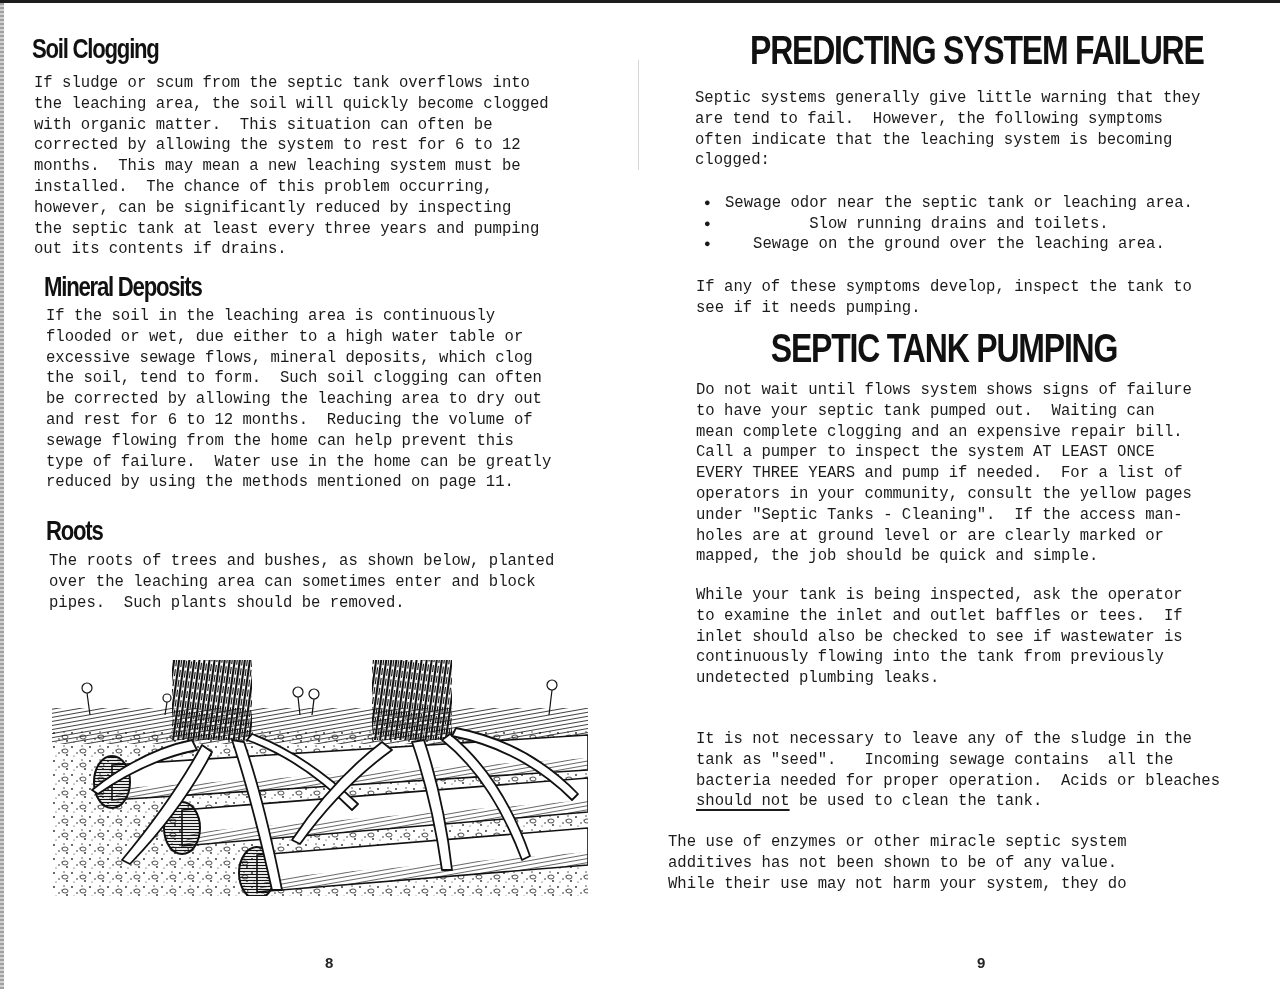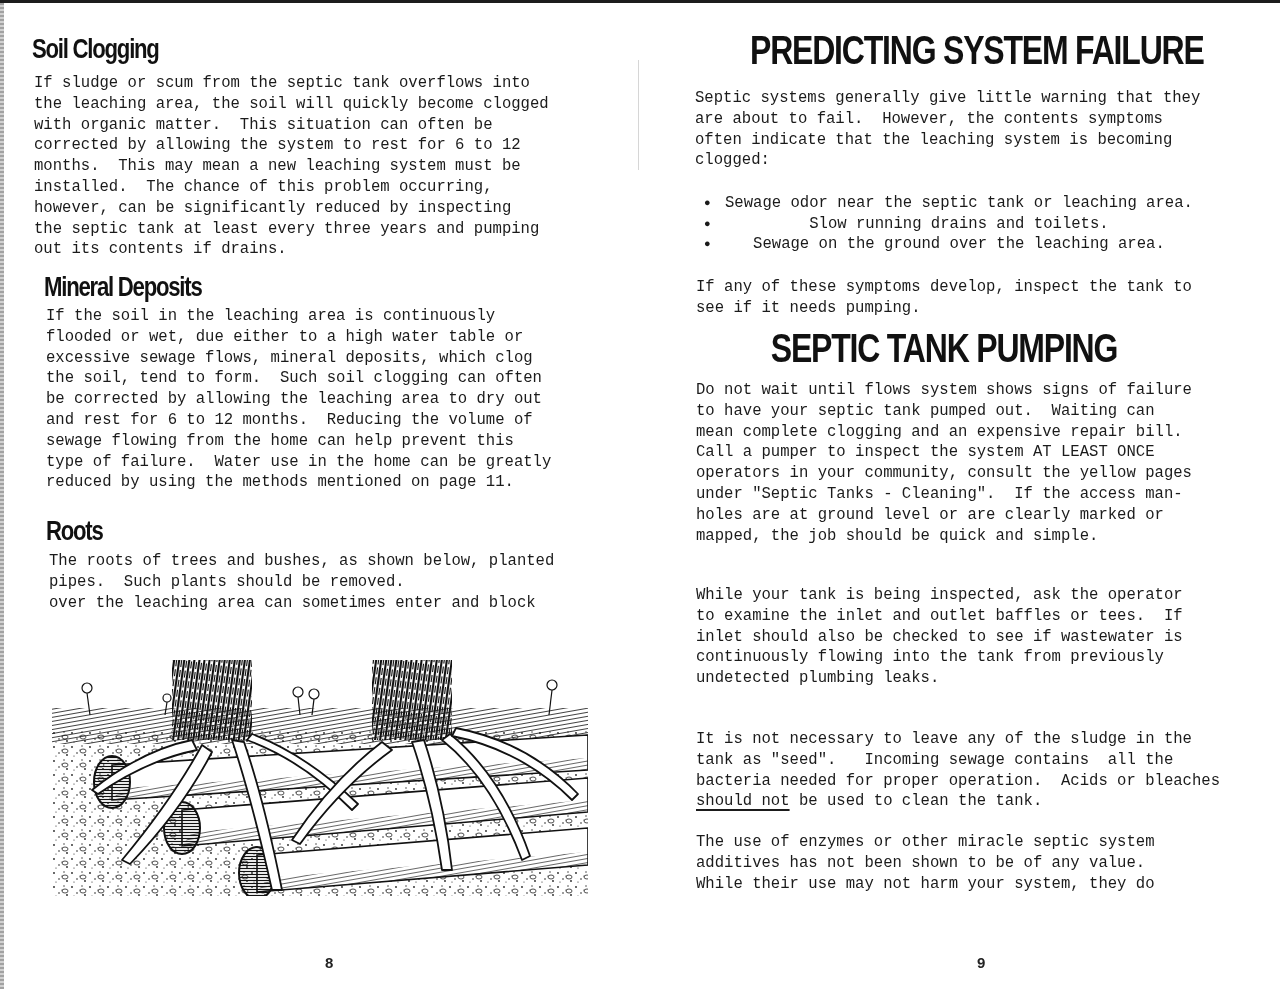--- a/index.html
+++ b/index.html
@@ -60,22 +60,22 @@
     <p class="para">be corrected by allowing the leaching area to dry out</p>
     <p class="para">and rest for 6 to 12 months.  Reducing the volume of</p>
     <p class="para">sewage flowing from the home can help prevent this</p>
     <p class="para">type of failure.  Water use in the home can be greatly</p>
     <p class="para">reduced by using the methods mentioned on page 11.</p>
   </div>
 
   <h2 class="sec-title abs" style="left:46px; top:516px;">Roots</h2>
   <div class="abs" style="left:49px; top:551px;">
     <p class="para">The roots of trees and bushes, as shown below, planted</p>
+    <p class="para">over the leaching area can sometimes enter and block</p>
     <p class="para">pipes.  Such plants should be removed.</p>
-    <p class="para">over the leaching area can sometimes enter and block</p>
   </div>
 
   <svg class="illus" viewBox="0 0 536 236">
     <defs>
       <pattern id="gravel" width="18" height="14" patternUnits="userSpaceOnUse">
         <rect width="18" height="14" fill="#fff"></rect>
         <circle cx="2" cy="3" r="0.9" fill="#222"></circle>
           <circle cx="7" cy="9" r="0.8" fill="#222"></circle>
         <circle cx="12" cy="2" r="0.7" fill="#222"></circle>
           <circle cx="15" cy="11" r="0.9" fill="#222"></circle>
@@ -146,21 +146,21 @@
 
   <div class="pagenum" style="left:325px; top:954px;">8</div>
 </div>
 
 <div>
   <div class="abs" style="left:694px; top:28px; width:560px;">
     <h1 class="big-title">PREDICTING SYSTEM FAILURE</h1>
   </div>
   <div class="abs" style="left:695px; top:88px;">
     <p class="para">Septic systems generally give little warning that they</p>
-    <p class="para">are about to fail.  However, the contents symptoms</p>
+    <p class="para">are tend to fail.  However, the following symptoms</p>
     <p class="para">often indicate that the leaching system is becoming</p>
     <p class="para">clogged:</p>
   </div>
   <ul class="bullets abs" style="left:695px; top:193px;">
     <li>Sewage odor near the septic tank or leaching area.</li>
     <li>Slow running drains and toilets.</li>
     <li>Sewage on the ground over the leaching area.</li>
   </ul>
   <div class="abs" style="left:696px; top:277px;">
     <p class="para">If any of these symptoms develop, inspect the tank to</p>
@@ -168,20 +168,21 @@
   </div>
 
   <div class="abs" style="left:694px; top:326px; width:500px;">
     <h1 class="big-title">SEPTIC TANK PUMPING</h1>
   </div>
   <div class="abs" style="left:696px; top:380px;">
     <p class="para">Do not wait until flows system shows signs of failure</p>
     <p class="para">to have your septic tank pumped out.  Waiting can</p>
     <p class="para">mean complete clogging and an expensive repair bill.</p>
     <p class="para">Call a pumper to inspect the system AT LEAST ONCE</p>
+    <p class="para">EVERY THREE YEARS and pump if needed.  For a list of</p>
     <p class="para">operators in your community, consult the yellow pages</p>
     <p class="para">under "Septic Tanks - Cleaning".  If the access man-</p>
     <p class="para">holes are at ground level or are clearly marked or</p>
     <p class="para">mapped, the job should be quick and simple.</p>
   </div>
 
   <div class="abs" style="left:696px; top:585px;">
     <p class="para">While your tank is being inspected, ask the operator</p>
     <p class="para">to examine the inlet and outlet baffles or tees.  If</p>
     <p class="para">inlet should also be checked to see if wastewater is</p>
@@ -189,20 +190,20 @@
     <p class="para">undetected plumbing leaks.</p>
   </div>
 
   <div class="abs" style="left:696px; top:729px;">
     <p class="para">It is not necessary to leave any of the sludge in the</p>
     <p class="para">tank as "seed".   Incoming sewage contains  all the</p>
     <p class="para">bacteria needed for proper operation.  Acids or bleaches</p>
     <p class="para"><span class="u">should not</span><span> be used to clean the tank.</span></p>
   </div>
 
-  <div class="abs" style="left:696px; top:832px;">
+  <div class="abs" style="left:668px; top:832px;">
     <p class="para">The use of enzymes or other miracle septic system</p>
     <p class="para">additives has not been shown to be of any value.</p>
     <p class="para">While their use may not harm your system, they do</p>
   </div>
 
   <div class="pagenum" style="left:977px; top:954px;">9</div>
 </div>
 
 </body></html>

